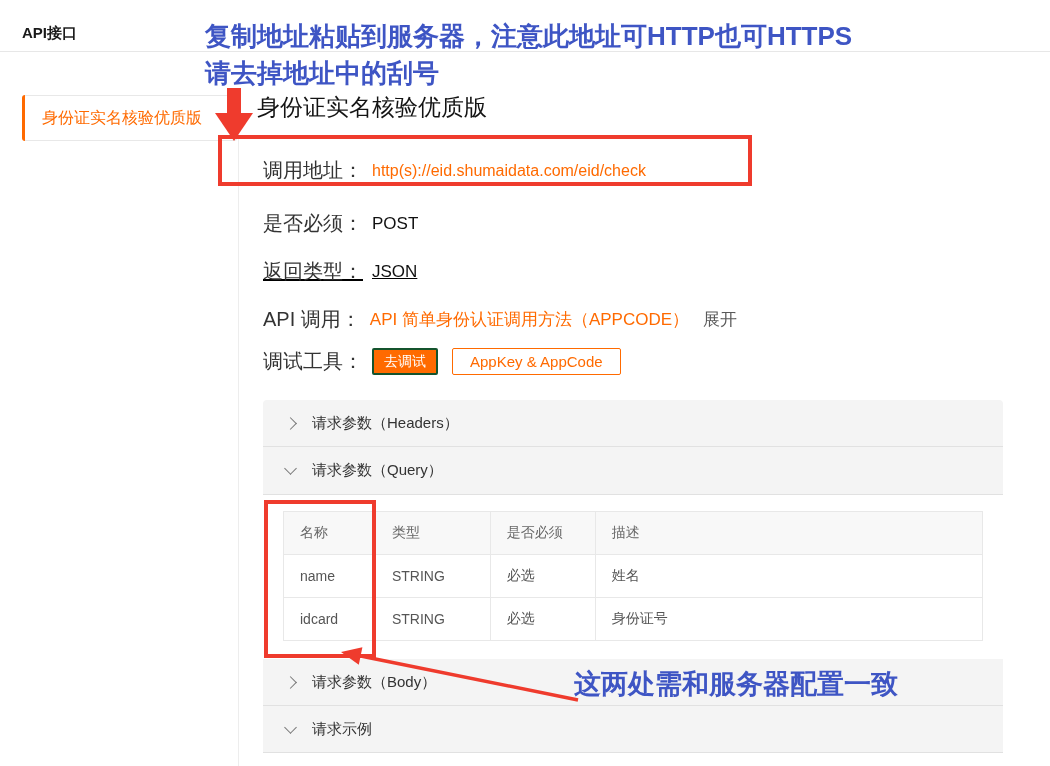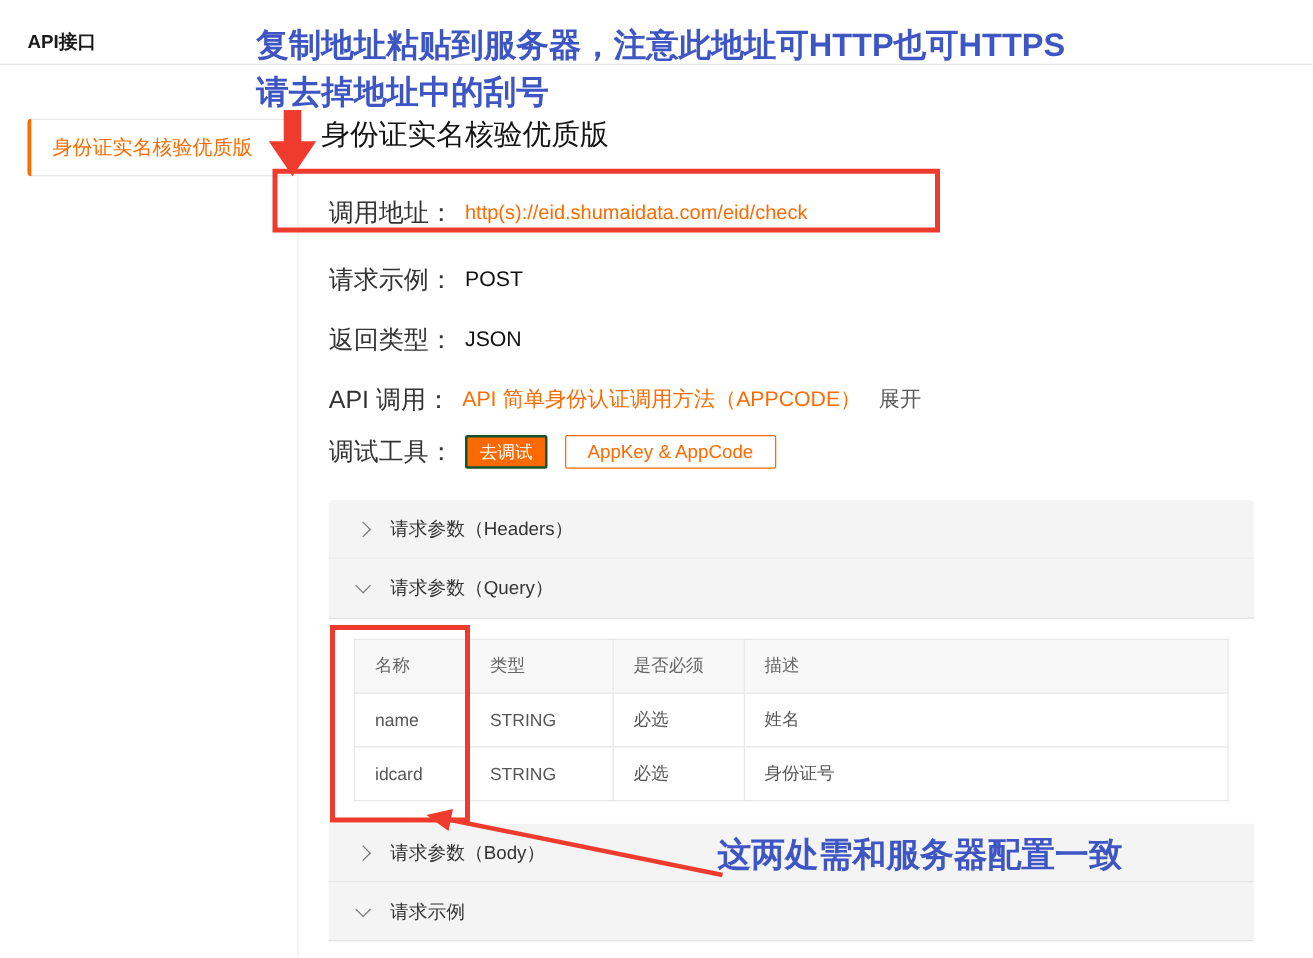--- a/index.html
+++ b/index.html
@@ -26,21 +26,21 @@
   .content-vline { position:absolute; left:238px; top:96px; width:1px; height:670px; background:#ededed; z-index:1; }
 
   
   .doc-title { position:absolute; left:257px; top:92px; font-size:23px; font-weight:500; color:#141414; z-index:2; }
   .meta-row { position:absolute; left:263px; display:flex; align-items:center; z-index:2; }
   .meta-label { font-size:20px; color:#333; }
   .meta-value { font-size:17px; color:#111; margin-left:9px; }
   .meta-value.orange { color:#FF6A00; font-size:16px; }
   .api-call-text { font-size:17px; color:#FF6A00; margin-left:9px; }
   .expand-link { font-size:17px; color:#595959; margin-left:14px; cursor:pointer; }
-  .row-address { top:157px; } .row-method { top:210px; } .row-return { top:258px; }
+  .row-address { top:157px; } .row-method { top:210px; } .row-return { top:258px;text-decoration:underline; }
   .row-apicall { top:306px; } .row-debug { top:348px; }
 
   .btn-debug { margin-left:9px; width:66px; height:27px; background:#FF6A00; border:2px solid #14532d;
     color:#fff; font-size:14px; display:flex; align-items:center; justify-content:center; border-radius:2px; cursor:pointer; }
   .btn-appkey { margin-left:14px; height:27px; padding:0 17px; background:#fff; border:1.5px solid #FF6A00;
     color:#FF6A00; font-size:15px; display:flex; align-items:center; justify-content:center; border-radius:2px; cursor:pointer; }
 
   
   .sec-bar { position:absolute; left:263px; width:740px; height:47px; background:#f4f4f4;
     border-bottom:1px solid #e1e1e1; display:flex; align-items:center; padding-left:23px; cursor:pointer; z-index:2; }
@@ -85,21 +85,21 @@
   </div>
 
   <div class="doc-title">身份证实名核验优质版</div>
 
   <div class="meta-row row-address">
     <span class="meta-label">调用地址：</span>
     <span class="meta-value orange">http(s)://eid.shumaidata.com/eid/check</span>
   </div>
 
   <div class="meta-row row-method">
-    <span class="meta-label">请求示例：</span>
+    <span class="meta-label">是否必须：</span>
     <span class="meta-value">POST</span>
   </div>
 
   <div class="meta-row row-return">
     <span class="meta-label">返回类型：</span>
     <span class="meta-value">JSON</span>
   </div>
 
   <div class="meta-row row-apicall">
     <span class="meta-label">API 调用：</span>

